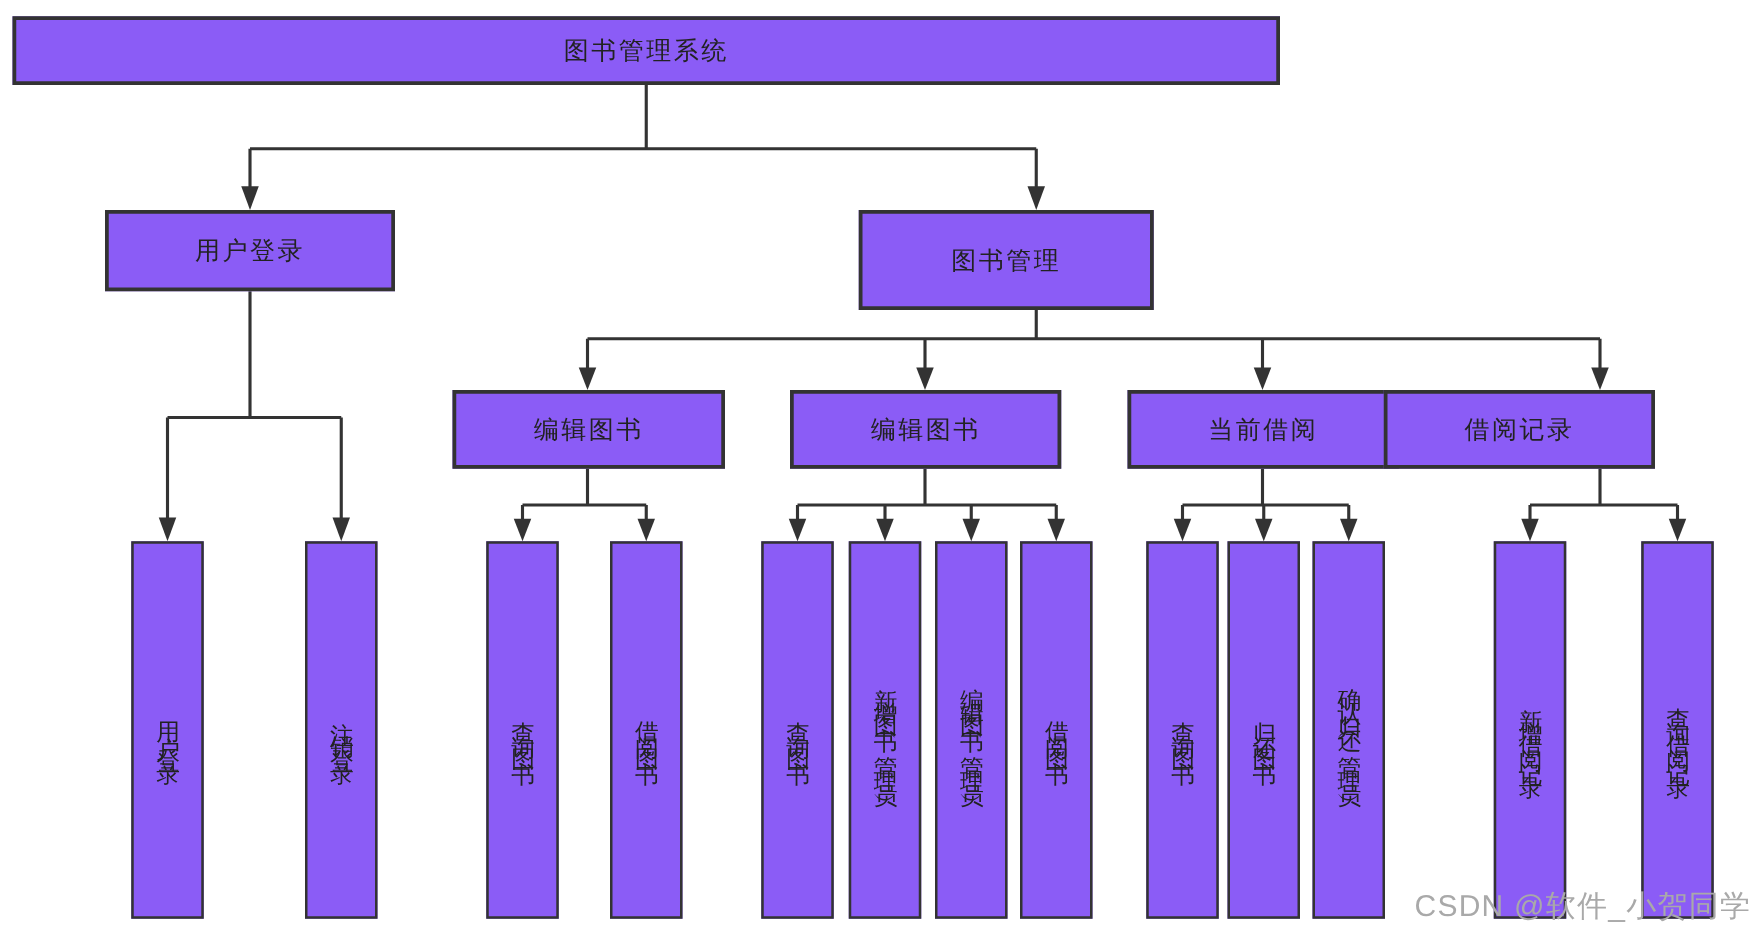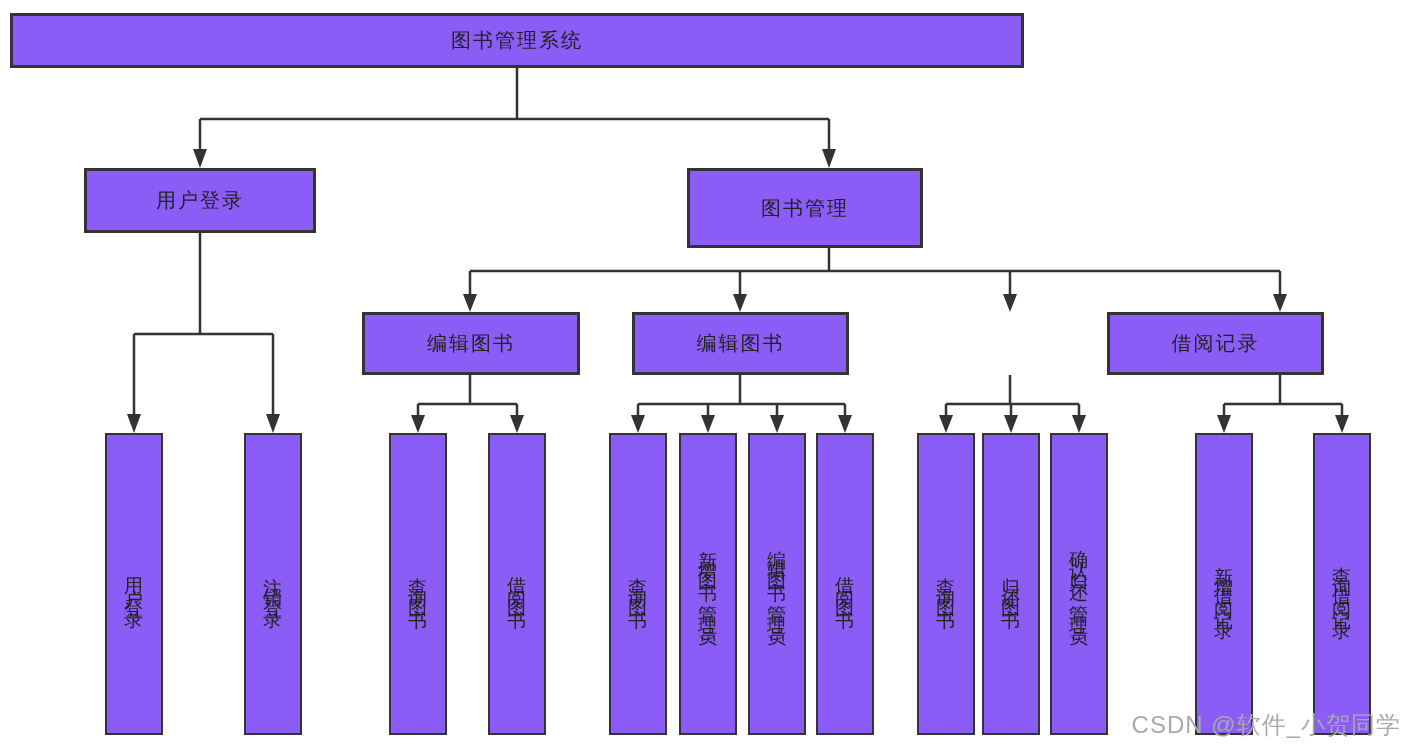--- a/index.html
+++ b/index.html
@@ -103,20 +103,23 @@
   <div class="box h" style="left:687px;top:168px;width:236px;height:80px">
     <span>图书管理</span>
   </div>
 
   <div class="box h" style="left:362px;top:312px;width:218px;height:63px">
     <span>编辑图书</span>
   </div>
   <div class="box h" style="left:632px;top:312px;width:217px;height:63px">
     <span>编辑图书</span>
   </div>
+  <div class="box h" style="left:902px;top:312px;width:217px;height:63px">
+    <span>当前借阅</span>
+  </div>
   <div class="box h" style="left:1107px;top:312px;width:217px;height:63px">
     <span>借阅记录</span>
   </div>
 
   <div class="box v" style="left:105px;top:433px;width:58px;height:302px">
     <span>用户登录</span>
   </div>
   <div class="box v" style="left:244px;top:433px;width:58px;height:302px">
     <span>注销登录</span>
   </div>

